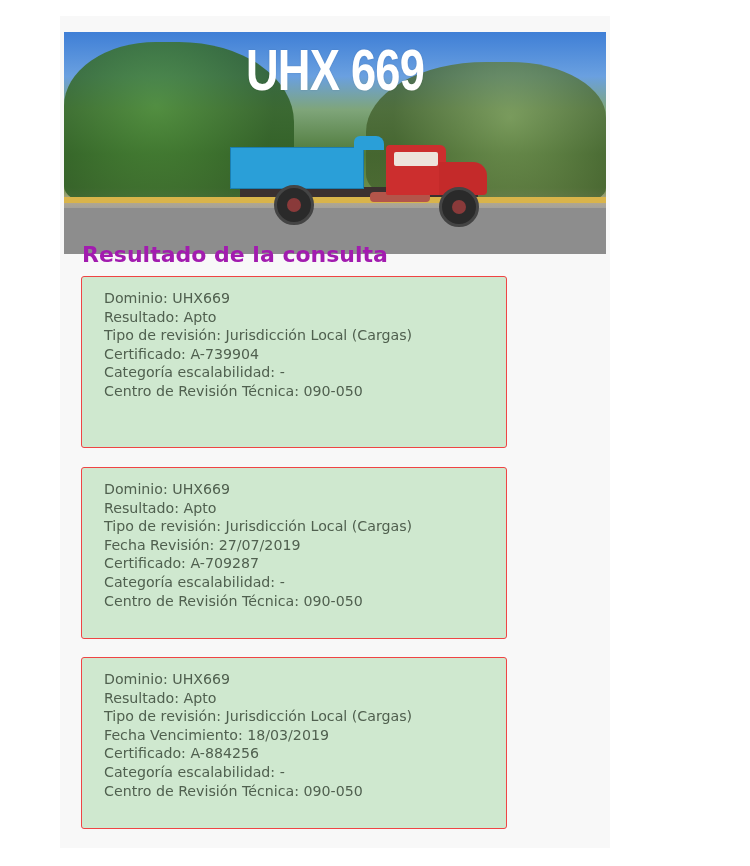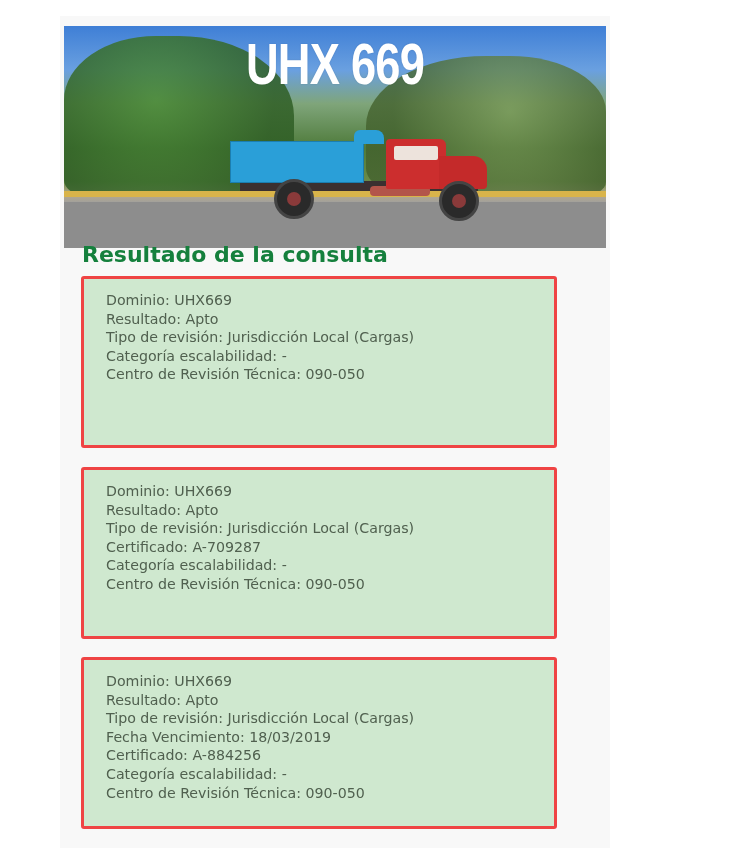--- a/index.html
+++ b/index.html
@@ -1,39 +1,39 @@
 <!DOCTYPE html>
 <html><head>
 <meta charset="utf-8">
 <style>
   html, body { margin:0; padding:0; background:#ffffff; }
   body { width:750px; height:866px; position:relative; overflow:hidden; font-family:"DejaVu Sans", sans-serif; }
   .panel { position:absolute; left:60px; top:16px; width:550px; height:832px; background:#f8f8f8; }
-  .hero { position:absolute; left:4px; top:10px; width:542px; height:222px; overflow:hidden;
+  .hero { position:absolute; left:4px; top:16px; width:542px; height:222px; overflow:hidden;
     background: linear-gradient(180deg, #3f7fd6 0%, #6aa0e0 20%, #7fa57a 35%, #4e7a3a 55%, #6b8b4a 70%, #b6aa8c 76%, #9e9e9e 80%, #8f8f8f 100%); }
   .hero .trees-l { position:absolute; left:0; top:10px; width:230px; height:160px; border-radius:40% 50% 20% 10%; background:radial-gradient(circle at 40% 40%, #4a8a36, #2f5e25 70%); opacity:.85; }
   .hero .trees-r { position:absolute; right:0; top:30px; width:240px; height:140px; border-radius:50% 40% 10% 20%; background:radial-gradient(circle at 60% 40%, #7a9a58, #43612d 70%); opacity:.8; }
   .hero .curb { position:absolute; left:0; top:165px; width:100%; height:6px; background:#d9b44a; }
   .hero .road { position:absolute; left:0; top:176px; width:100%; height:46px; background:#8d8d8d; }
   .truck-bed { position:absolute; left:166px; top:115px; width:132px; height:40px; background:#2a9fd8; border:1px solid #1b7eb0; }
   .truck-bed-top { position:absolute; left:290px; top:104px; width:30px; height:14px; background:#2a9fd8; border-radius:6px 8px 0 0; }
   .truck-chassis { position:absolute; left:176px; top:155px; width:238px; height:10px; background:#3b3030; }
   .truck-tank { position:absolute; left:306px; top:160px; width:60px; height:10px; background:#b3554a; border-radius:4px; }
   .truck-cab { position:absolute; left:322px; top:113px; width:60px; height:50px; background:#cc2e2e; border-radius:4px 6px 2px 2px; }
   .truck-hood { position:absolute; left:375px; top:130px; width:48px; height:33px; background:#c42a2a; border-radius:0 14px 4px 0; }
   .truck-window { position:absolute; left:330px; top:120px; width:44px; height:14px; background:#ede3dc; border-radius:2px; }
   .wheel { position:absolute; width:34px; height:34px; border-radius:50%; background:#2a2a2a; border:3px solid #444; }
   .wheel::after { content:""; position:absolute; left:10px; top:10px; width:14px; height:14px; border-radius:50%; background:#8a3a3a; }
   .wheel.w1 { left:210px; top:153px; }
   .wheel.w2 { left:375px; top:155px; }
   .plate-title { position:absolute; left:0; top:4px; width:100%; text-align:center; color:#ffffff;
     font-family:"Liberation Sans", sans-serif; font-weight:bold; font-size:58px; letter-spacing:-1px;
     transform:scaleX(0.78); transform-origin:center; text-shadow:0 0 2px rgba(0,0,0,.15); }
-  .section-title { position:absolute; left:22px; top:226px; margin:0; font-family:"DejaVu Sans", sans-serif; font-weight:bold; font-size:22px; color:#15803d; }
-  .card { position:absolute; left:21px; width:476px; height:172px; background:#cfe8cf; border:3px solid #ef4444; border-radius:3px; box-sizing:border-box; padding:12px 0 0 22px; }
+  .section-title { position:absolute; left:22px; top:226px; margin:0; font-family:"DejaVu Sans", sans-serif; font-weight:bold; font-size:22px; color:#a21caf; }
+  .card { position:absolute; left:21px; width:426px; height:172px; background:#cfe8cf; border:1px solid #ef4444; border-radius:3px; box-sizing:border-box; padding:12px 0 0 22px; }
   .card .line { font-family:"DejaVu Sans", sans-serif; font-size:14.2px; line-height:18.6px; color:#50604f; white-space:nowrap; }
 </style>
 </head>
 <body>
 
 <div class="panel">
 
   <div class="hero" title="Blue and red dump truck parked on a tree-lined street">
     <div class="trees-l"></div>
     <div class="trees-r"></div>
@@ -50,28 +50,30 @@
     <div class="wheel w2"></div>
     <div class="plate-title">UHX 669</div>
   </div>
 
   <h1 class="section-title">Resultado de la consulta</h1>
 
   <div class="card" style="top:260px;">
     <div class="line">Dominio: UHX669</div>
     <div class="line">Resultado: Apto</div>
     <div class="line">Tipo de revisión: Jurisdicción Local (Cargas)</div>
+    <div class="line">Certificado: A-739904</div>
     <div class="line">Categoría escalabilidad: -</div>
     <div class="line">Centro de Revisión Técnica: 090-050</div>
   </div>
 
   <div class="card" style="top:451px;">
     <div class="line">Dominio: UHX669</div>
     <div class="line">Resultado: Apto</div>
     <div class="line">Tipo de revisión: Jurisdicción Local (Cargas)</div>
+    <div class="line">Fecha Revisión: 27/07/2019</div>
     <div class="line">Certificado: A-709287</div>
     <div class="line">Categoría escalabilidad: -</div>
     <div class="line">Centro de Revisión Técnica: 090-050</div>
   </div>
 
   <div class="card" style="top:641px;">
     <div class="line">Dominio: UHX669</div>
     <div class="line">Resultado: Apto</div>
     <div class="line">Tipo de revisión: Jurisdicción Local (Cargas)</div>
     <div class="line">Fecha Vencimiento: 18/03/2019</div>

